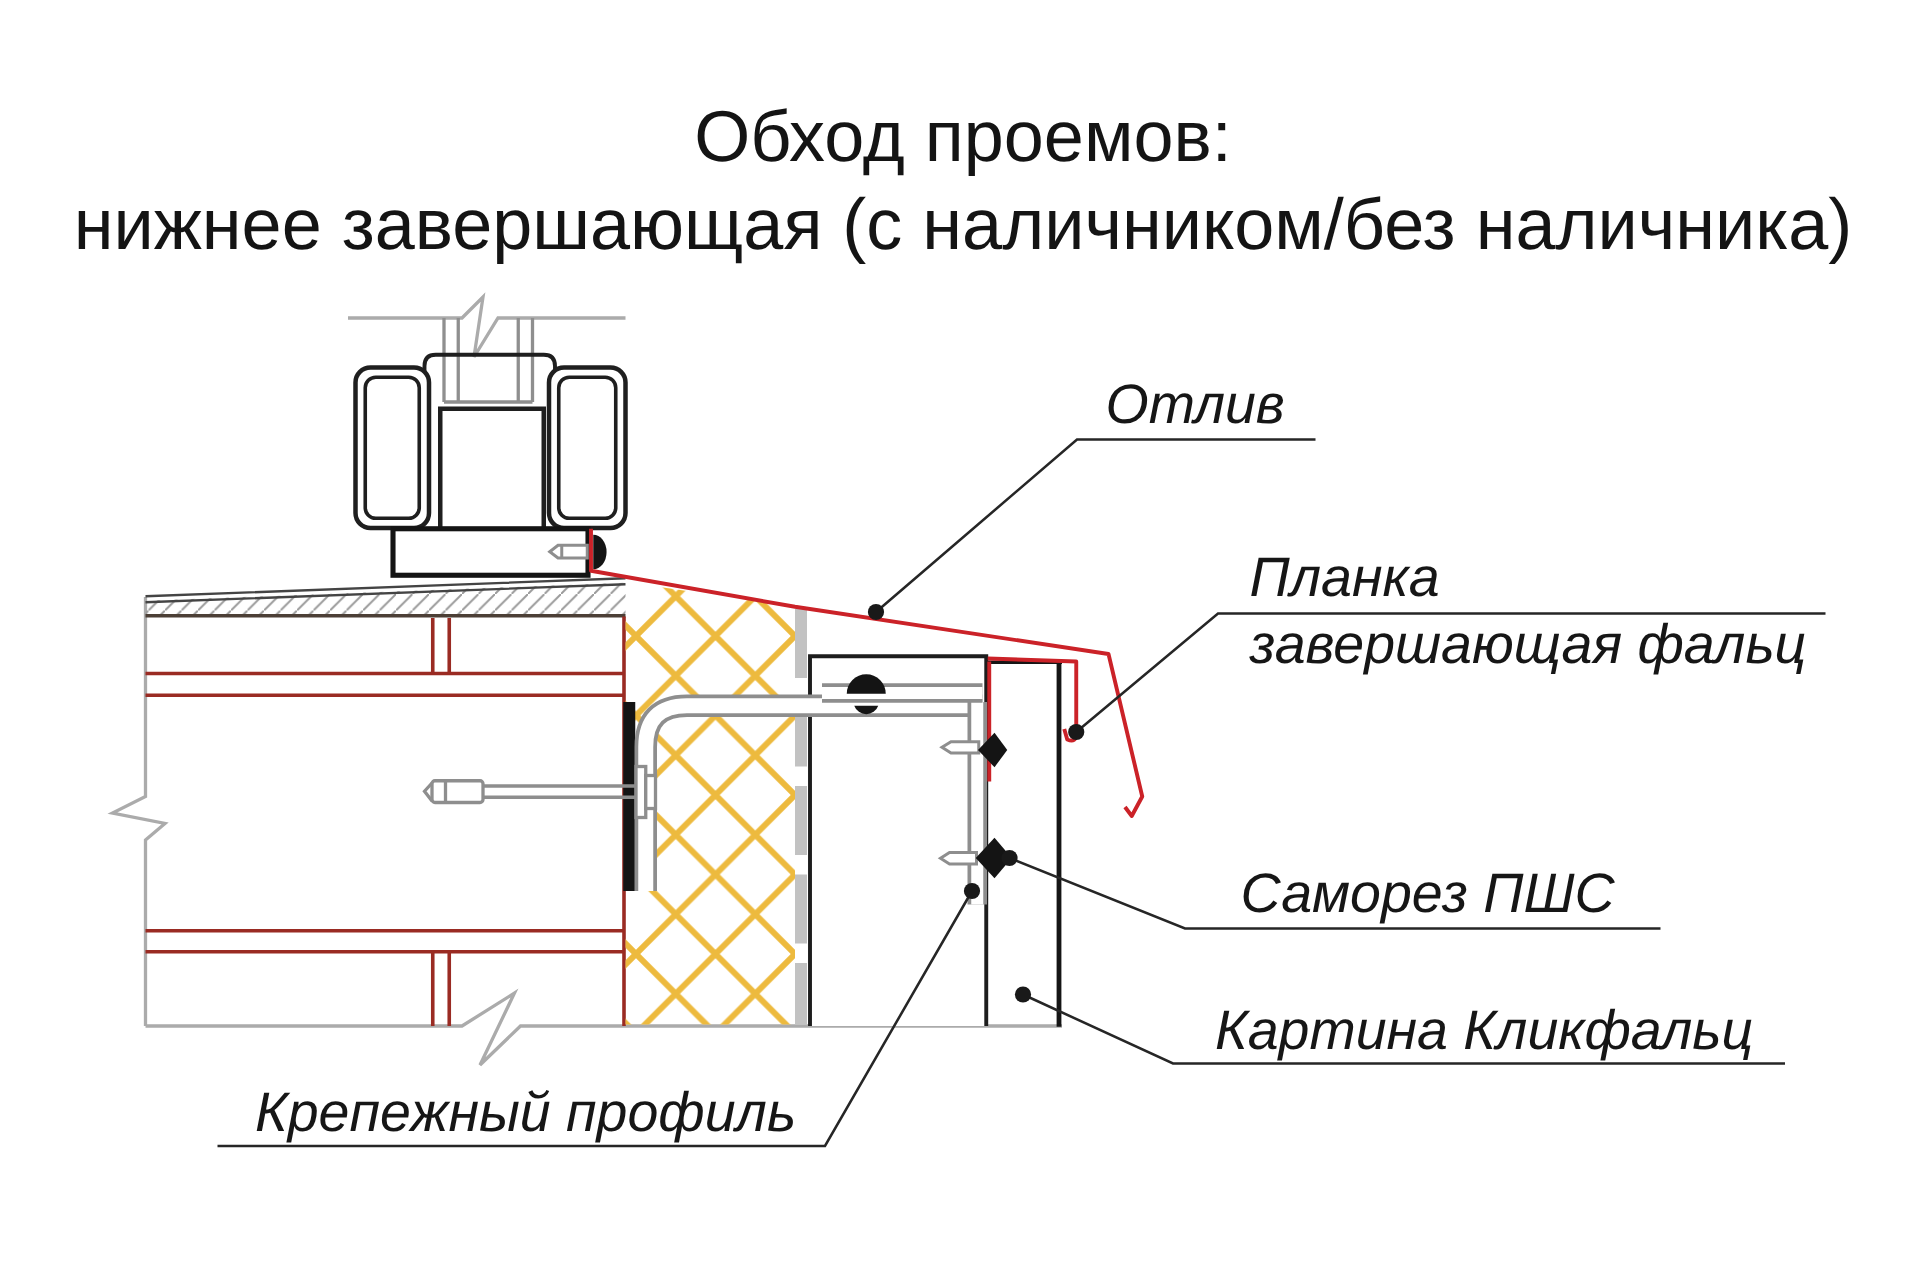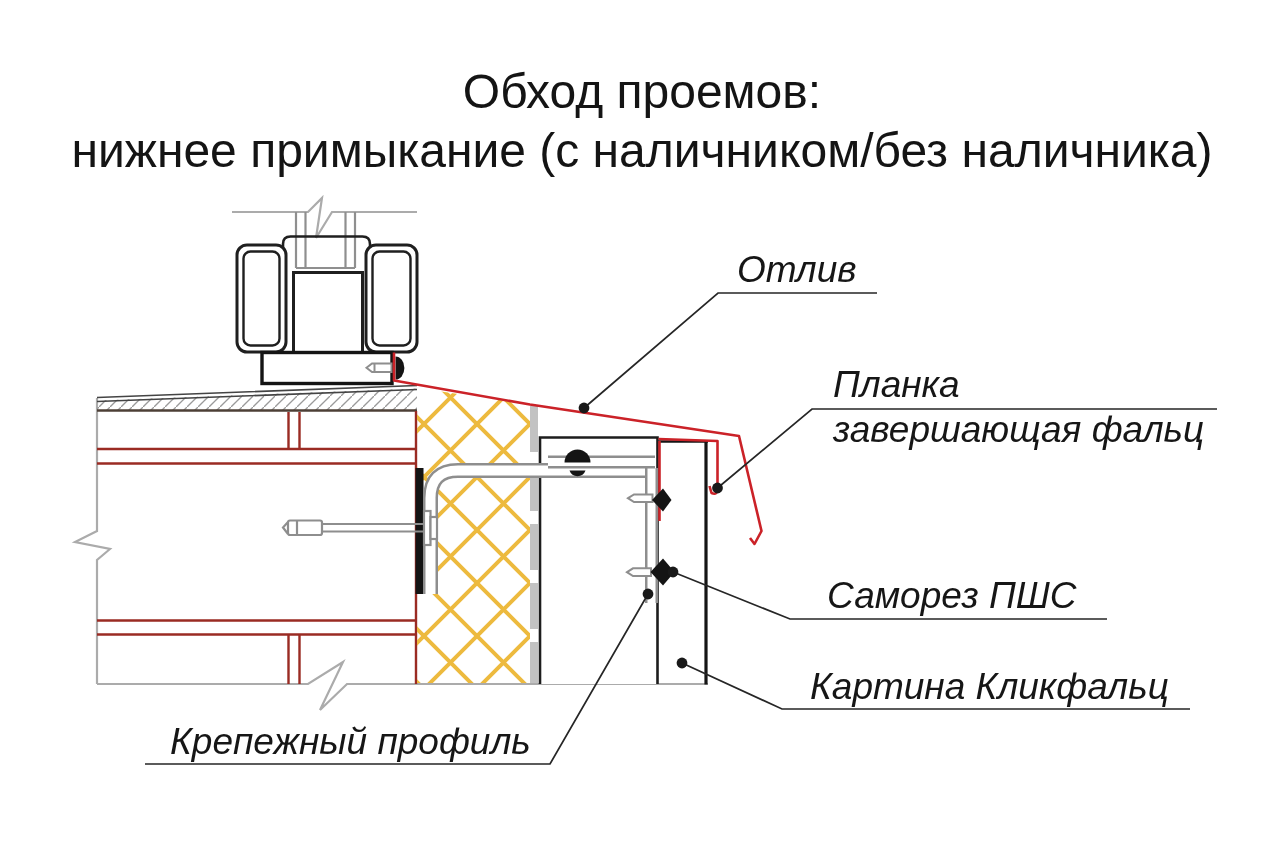--- a/index.html
+++ b/index.html
@@ -10,21 +10,21 @@
   #drawing{position:absolute;left:0;top:0;}
   .lbl{font-family:"Liberation Sans",sans-serif;font-style:italic;font-size:37px;fill:#161616;}
 </style>
 </head>
 <body>
 
 <div id="stage">
 
   <div id="title">
     <div>Обход проемов:</div>
-    <div>нижнее примыкание (с наличником/без наличника)</div>
+    <div>нижнее завершающая (с наличником/без наличника)</div>
   </div>
 
   <svg id="drawing" width="1284" height="853" viewBox="0 0 1284 853">
     <defs>
       <pattern id="lattice" width="53" height="53" patternUnits="userSpaceOnUse">
         <path d="M0,0 L53,53 M53,0 L0,53" fill="none" stroke-width="4" stroke="#EDBA3E"></path>
       </pattern>
       <pattern id="hatch" width="11" height="11" patternUnits="userSpaceOnUse">
         <path d="M0,11 L11,0" fill="none" stroke="#9a9a9a" stroke-width="1.3"></path>
       </pattern>

